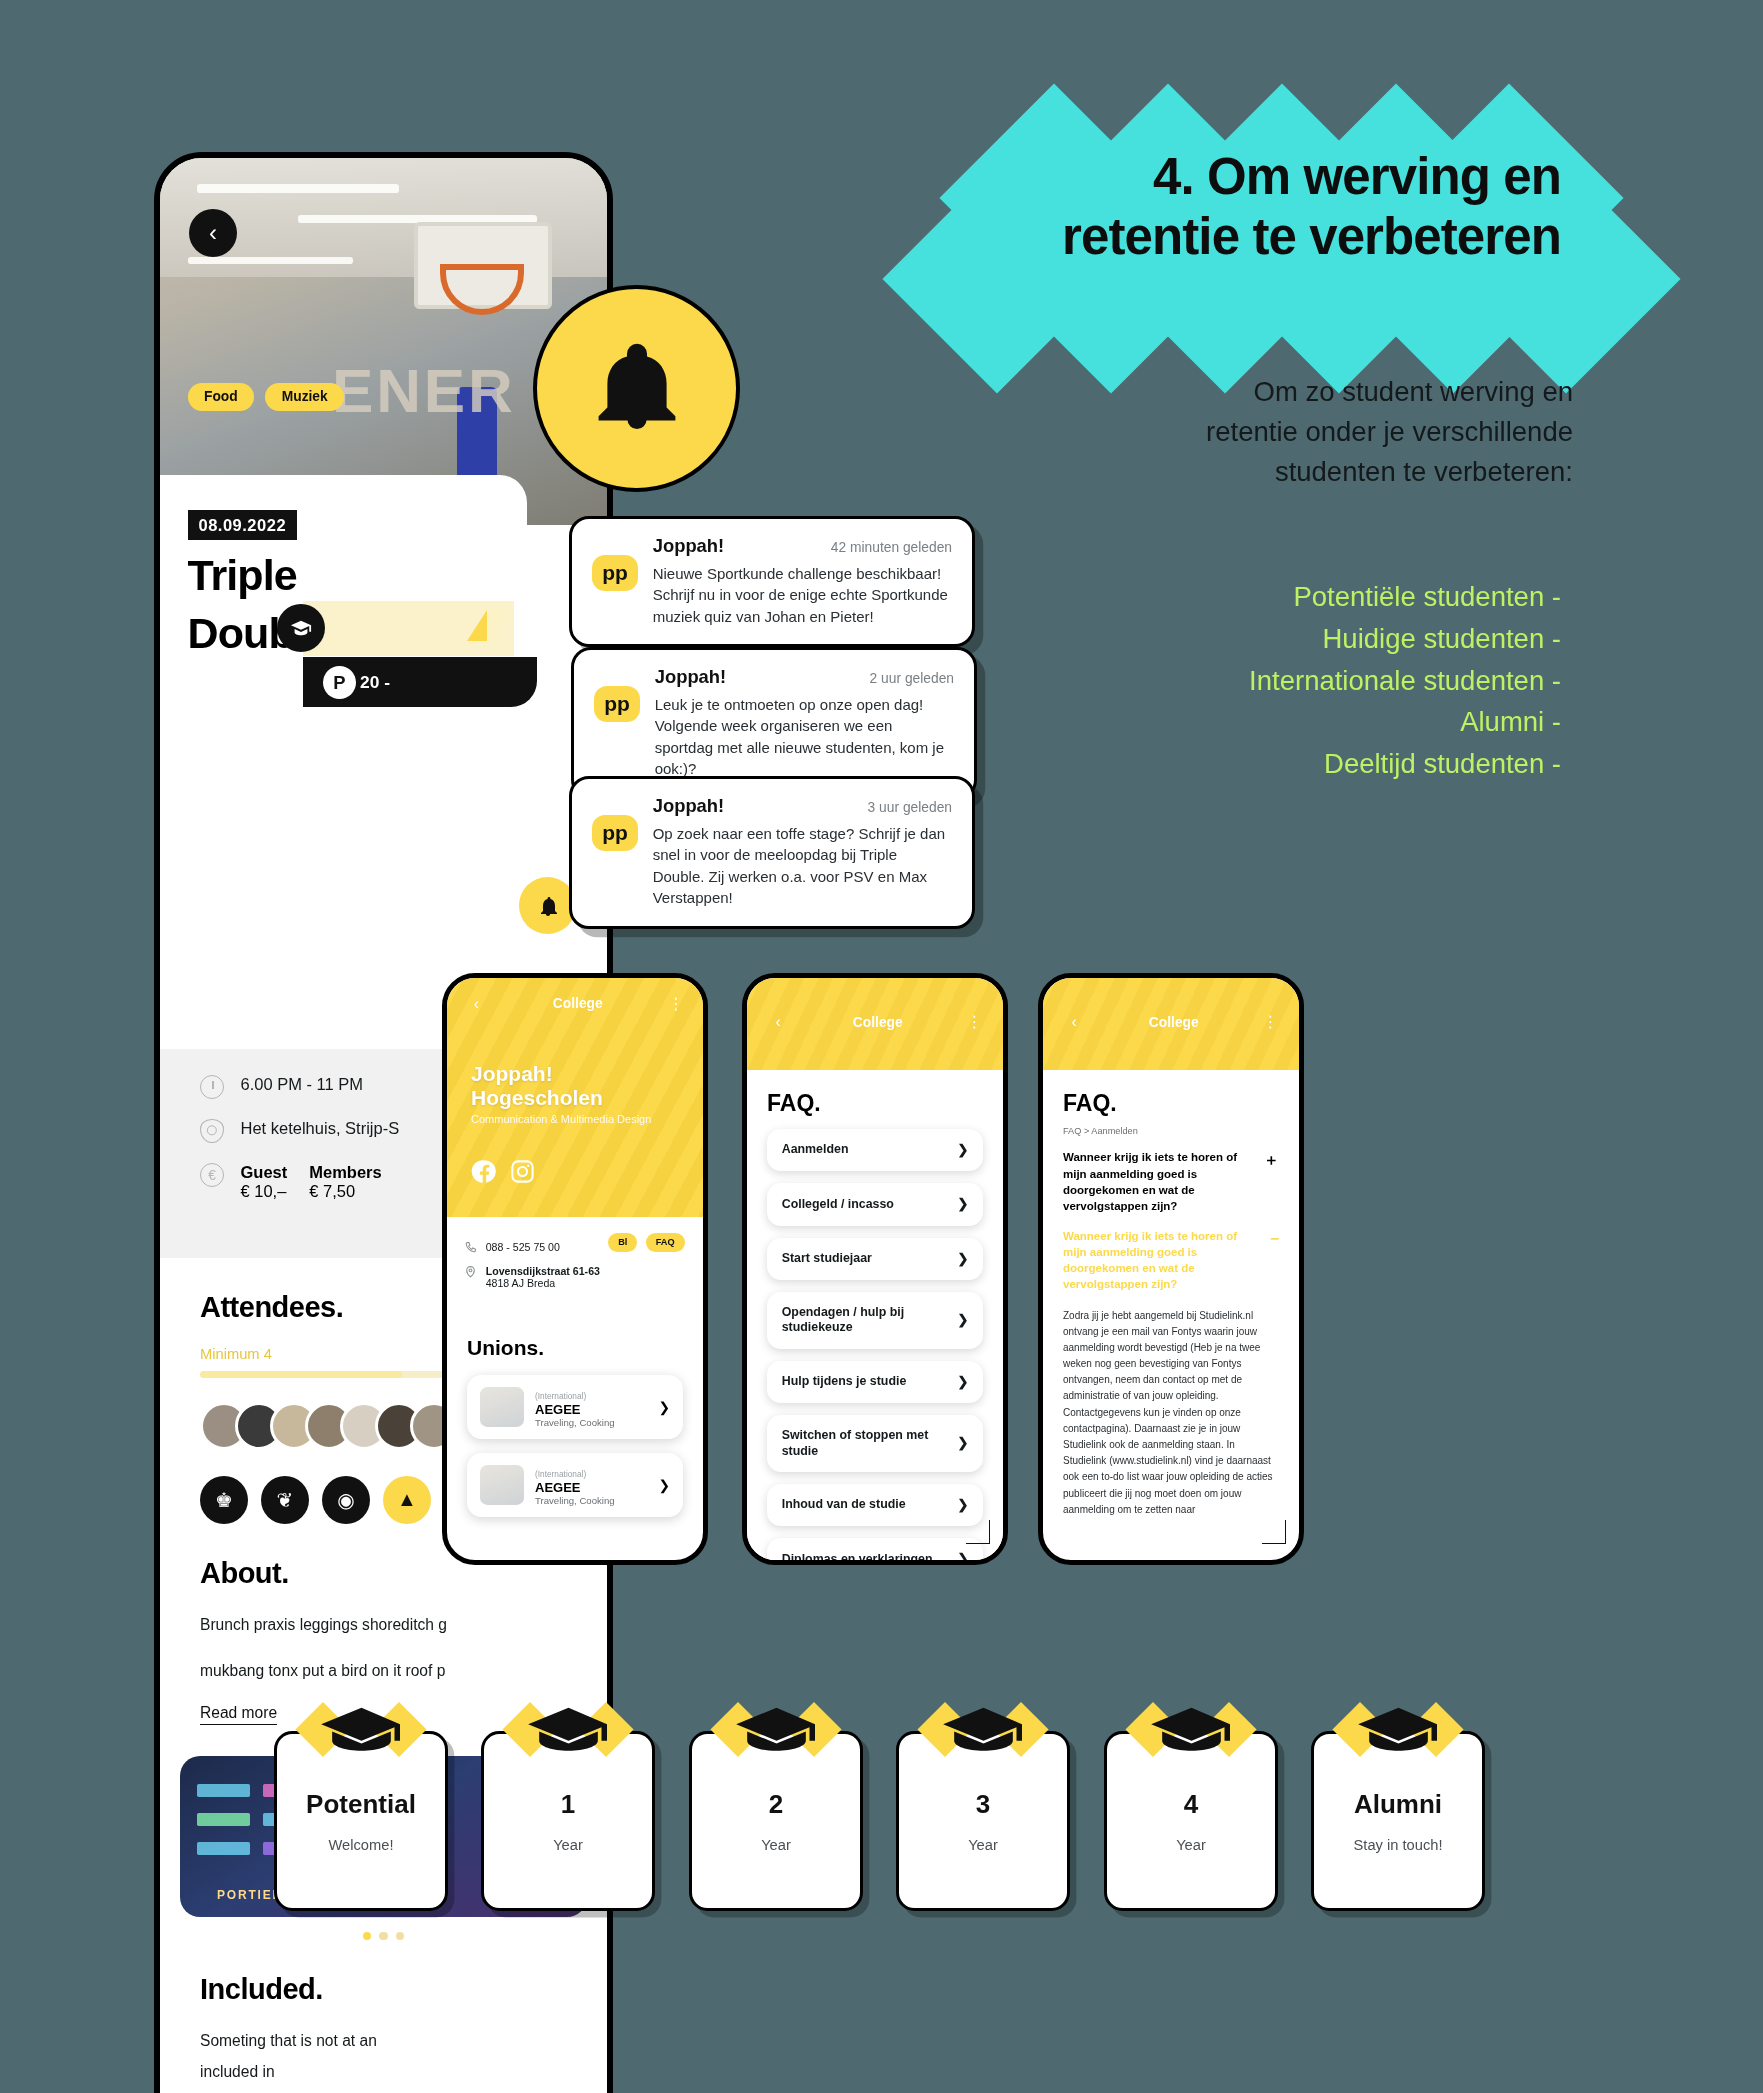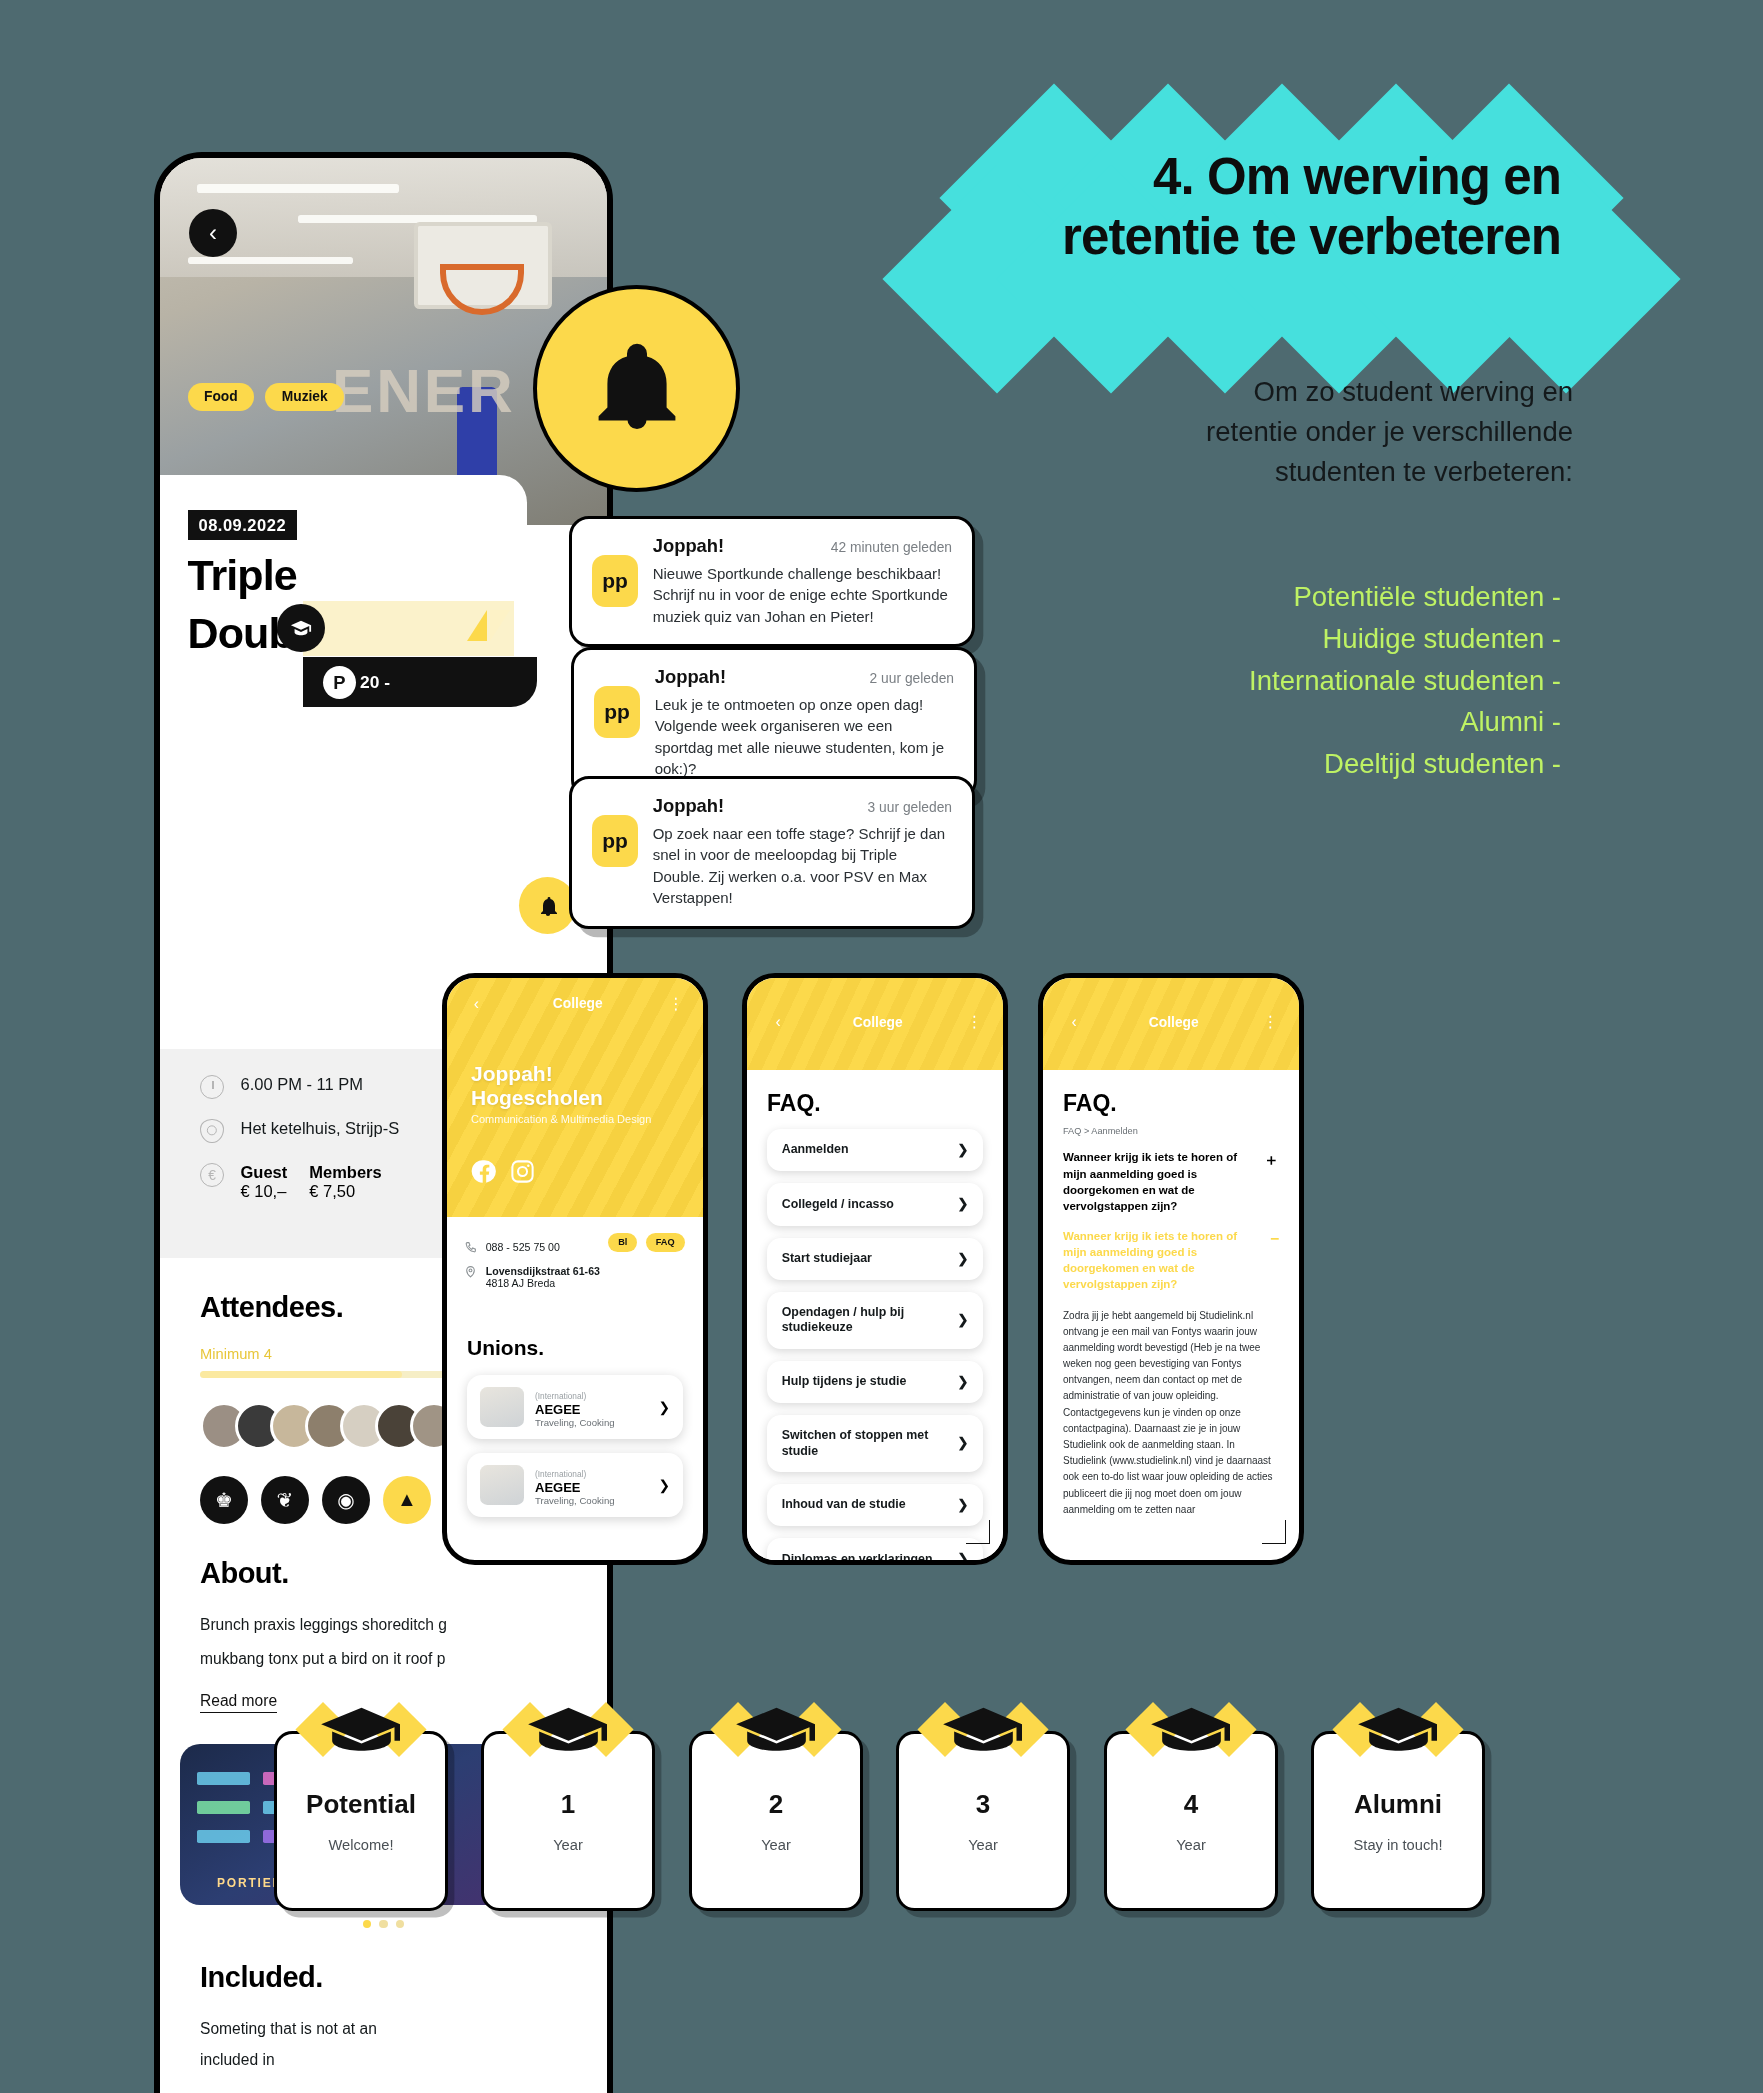--- a/index.html
+++ b/index.html
@@ -128,21 +128,21 @@
   .bigbell { position:absolute; left:533px; top:285px; width:207px; height:207px;
      border-radius:50%; background:#FCD94B; border:4.6px solid #000; z-index:8;
      display:flex; align-items:center; justify-content:center; }
   .bigbell svg { width:96px; height:96px; }
 
   
   .notif { position:absolute; background:#fff; border:3.7px solid #000;
      border-radius:20px; width:406px; padding:15.6px 20px 17.4px 20px; z-index:9;
      display:flex; gap:14.7px; align-items:flex-start;
      box-shadow:8.3px 8.3px 0 rgba(0,0,0,.28); }
-  .notif .pp { width:46px; height:52px; border-radius:13px; background:#FCD94B;
+  .notif .pp { width:46px; height:36px; border-radius:13px; background:#FCD94B;
      flex:0 0 46px; display:flex; align-items:center; justify-content:center;
      font-weight:bold; font-size:21px; color:#111; margin-top:20px; }
   .notif .body { flex:1; }
   .notif .hrow { display:flex; justify-content:space-between; align-items:baseline; }
   .notif .who { font-weight:bold; font-size:18.4px; color:#111; }
   .notif .ago { font-size:13.8px; color:#7a7f84; }
   .notif .msg { margin-top:6.4px; font-size:15px; line-height:1.42; color:#2a2f33; }
   #notif1 { left:569px; top:516px; }
   #notif2 { left:571px; top:647px; }
   #notif3 { left:569px; top:776px; }
@@ -344,21 +344,21 @@
         <span class="cb">♚</span>
         <span class="cb">❦</span>
         <span class="cb">◉</span>
         <span class="cb y">▲</span>
       </div>
     </div>
 
     <div class="sec">
       <h2>About.</h2>
       <div class="about-p">Brunch praxis leggings shoreditch g</div>
-      <div class="about-p" style="margin-top:5px">mukbang tonx put a bird on it roof p</div>
+      <div class="about-p" style="margin-top:17px">mukbang tonx put a bird on it roof p</div>
       <a class="readmore">Read more</a>
     </div>
 
     <div class="gallery">
       <div class="gal-win" style="left:16.5px; top:27.5px; width:53px; height:13px;"></div>
       <div class="gal-win" style="left:83px; top:27.5px; width:53px; height:13px; background:#ff7ad9;"></div>
       <div class="gal-win" style="left:149px;top:27.5px; width:53px; height:13px;"></div>
       <div class="gal-win" style="left:16.5px; top:57px; width:53px; height:13px; background:#8affb0;"></div>
       <div class="gal-win" style="left:83px; top:57px; width:53px; height:13px;"></div>
       <div class="gal-win" style="left:149px;top:57px; width:53px; height:13px; background:#ffd27a;"></div>

